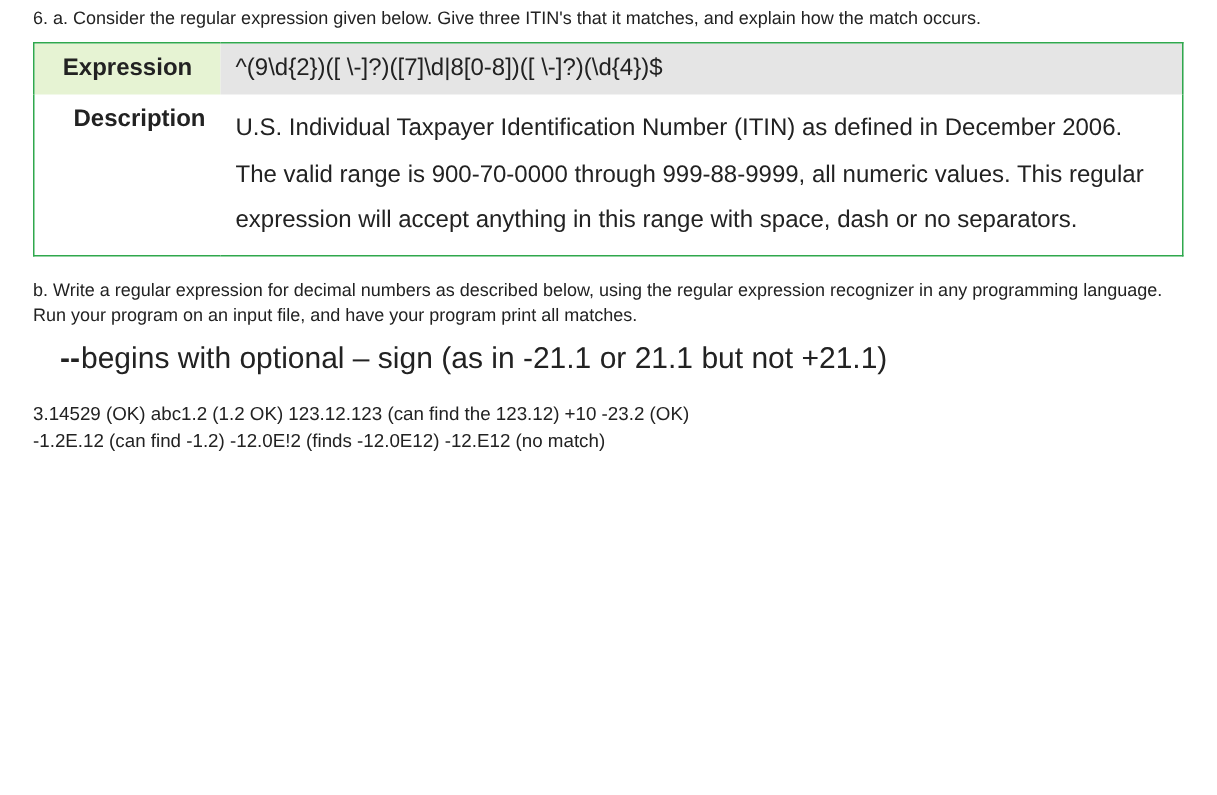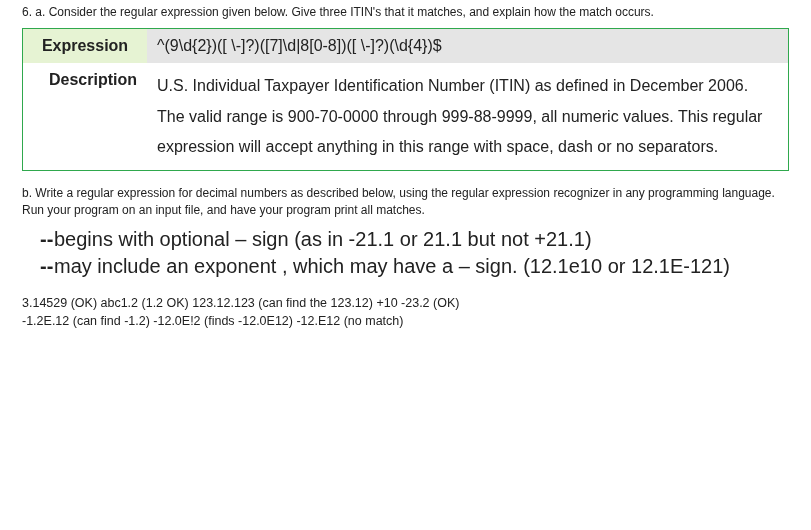--- a/index.html
+++ b/index.html
@@ -98,21 +98,18 @@
   </tbody>
     </table>
 
   <p class="q-text">b.   Write a regular expression for decimal numbers as described below, using the regular expression recognizer in any programming language.  Run your program on an input file, and have your program print all matches.</p>
 
 
   <div class="bullets">
     <div class="item">
       <span class="dash">--</span><span>begins with optional – sign  (as in -21.1 or 21.1 but not +21.1)</span>
     </div>
-    <div class="item">
-      <span class="dash">--</span><span>may include an exponent , which may have a – sign.  (12.1e10 or 12.1E-121)</span>
-    </div>
   </div>
 
   <div class="small-line">3.14529 (OK) abc1.2 (1.2 OK) 123.12.123 (can find the 123.12) +10 -23.2 (OK)</div>
   <div class="small-line">-1.2E.12 (can find -1.2) -12.0E!2 (finds -12.0E12) -12.E12 (no match)</div>
 
 </div>
 
 </body></html>

